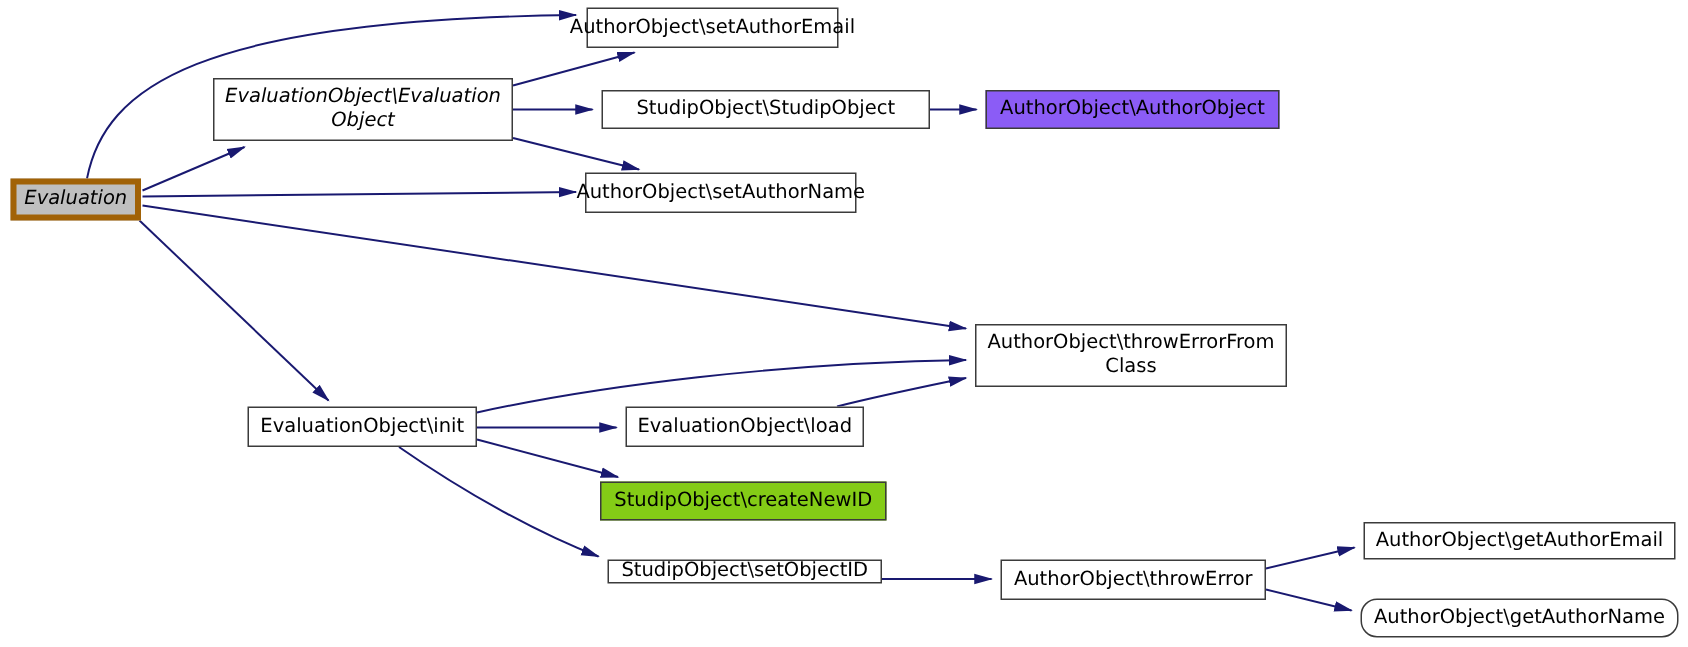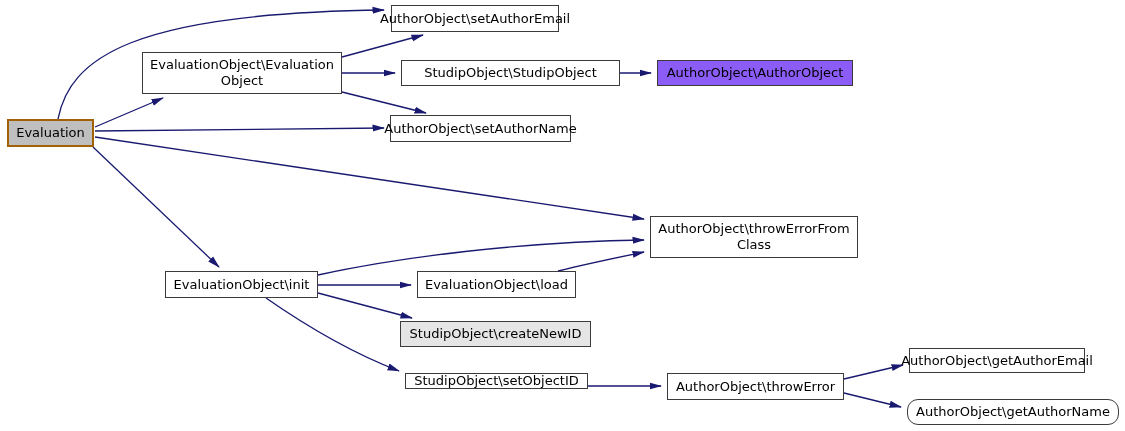--- a/index.html
+++ b/index.html
@@ -34,22 +34,23 @@
     display: flex;
     flex-direction: column;
     align-items: center;
     justify-content: center;
     text-align: center;
     white-space: nowrap;
     cursor: pointer;
   }
   .node.highlight {
     background: #bfbfbf;
-    border: 2px solid #a16207;
+    border: 4px solid #a16207;
     cursor: default;
+    font-style: italic;
   }
   .node .line {
     display: block;
   }
 </style>
 </head>
 <body>
 
 <div class="canvas">
   <svg class="edge-layer" width="1125" height="431" viewBox="0 0 1125 431" xmlns="http://www.w3.org/2000/svg">
@@ -75,21 +76,21 @@
         <path d="M 558 271 C 590 263 620 257 644 252" fill="none" stroke="#191970" stroke-width="1.3" marker-end="url(#arrowhead)"></path>
         <path d="M 588 386 L 661 386" fill="none" stroke="#191970" stroke-width="1.3" marker-end="url(#arrowhead)"></path>
         <path d="M 844 379 L 903 365" fill="none" stroke="#191970" stroke-width="1.3" marker-end="url(#arrowhead)"></path>
         <path d="M 844 393 L 901 407" fill="none" stroke="#191970" stroke-width="1.3" marker-end="url(#arrowhead)"></path>
       </g>
   </svg>
   <div id="node-layer">
       <div class="node highlight" style="left: 7px; top: 119px; width: 87px; height: 28px; background: rgb(191, 191, 191);">
         <span class="line">Evaluation</span>
       </div>
-      <div class="node" style="left: 142px; top: 52px; width: 200px; height: 42px; background: rgb(255, 255, 255);">
+      <div class="node" style="left: 142px; top: 52px; width: 200px; height: 42px; background: rgb(255, 255, 255); font-style: italic;">
         <span class="line">EvaluationObject\Evaluation</span>
         <span class="line">Object</span>
       </div>
       <div class="node" style="left: 391px; top: 5px; width: 168px; height: 27px; background: rgb(255, 255, 255);">
         <span class="line">AuthorObject\setAuthorEmail</span>
       </div>
       <div class="node" style="left: 401px; top: 60px; width: 219px; height: 26px; background: rgb(255, 255, 255);">
         <span class="line">StudipObject\StudipObject</span>
       </div>
       <div class="node" style="left: 657px; top: 60px; width: 196px; height: 26px; background: #8b5cf6;">
@@ -101,29 +102,29 @@
       <div class="node" style="left: 650px; top: 216px; width: 208px; height: 42px; background: rgb(255, 255, 255);">
         <span class="line">AuthorObject\throwErrorFrom</span>
         <span class="line">Class</span>
       </div>
       <div class="node" style="left: 165px; top: 271px; width: 153px; height: 27px; background: rgb(255, 255, 255);">
         <span class="line">EvaluationObject\init</span>
       </div>
       <div class="node" style="left: 417px; top: 271px; width: 159px; height: 27px; background: rgb(255, 255, 255);">
         <span class="line">EvaluationObject\load</span>
       </div>
-      <div class="node" style="left: 400px; top: 321px; width: 191px; height: 26px; background: #e5e5e5;">
+      <div class="node" style="left: 400px; top: 321px; width: 191px; height: 26px; background: #84cc16;">
         <span class="line">StudipObject\createNewID</span>
       </div>
       <div class="node" style="left: 405px; top: 373px; width: 183px; height: 16px; background: rgb(255, 255, 255);">
         <span class="line">StudipObject\setObjectID</span>
       </div>
       <div class="node" style="left: 667px; top: 373px; width: 177px; height: 27px; background: rgb(255, 255, 255);">
         <span class="line">AuthorObject\throwError</span>
       </div>
-      <div class="node" style="left: 909px; top: 348px; width: 176px; height: 25px; background: rgb(255, 255, 255);">
+      <div class="node" style="left: 909px; top: 348px; width: 208px; height: 25px; background: rgb(255, 255, 255);">
         <span class="line">AuthorObject\getAuthorEmail</span>
       </div>
       <div class="node" style="left: 907px; top: 399px; width: 212px; height: 26px; background: rgb(255, 255, 255); border-radius: 11px;">
         <span class="line">AuthorObject\getAuthorName</span>
       </div>
     </div>
 </div>
 
 </body></html>

